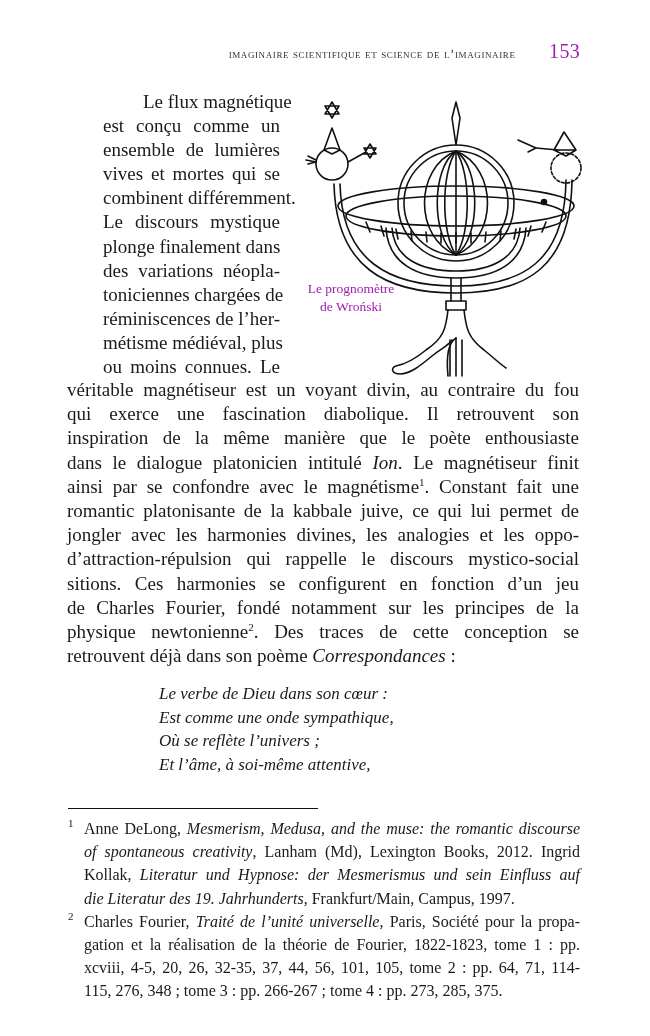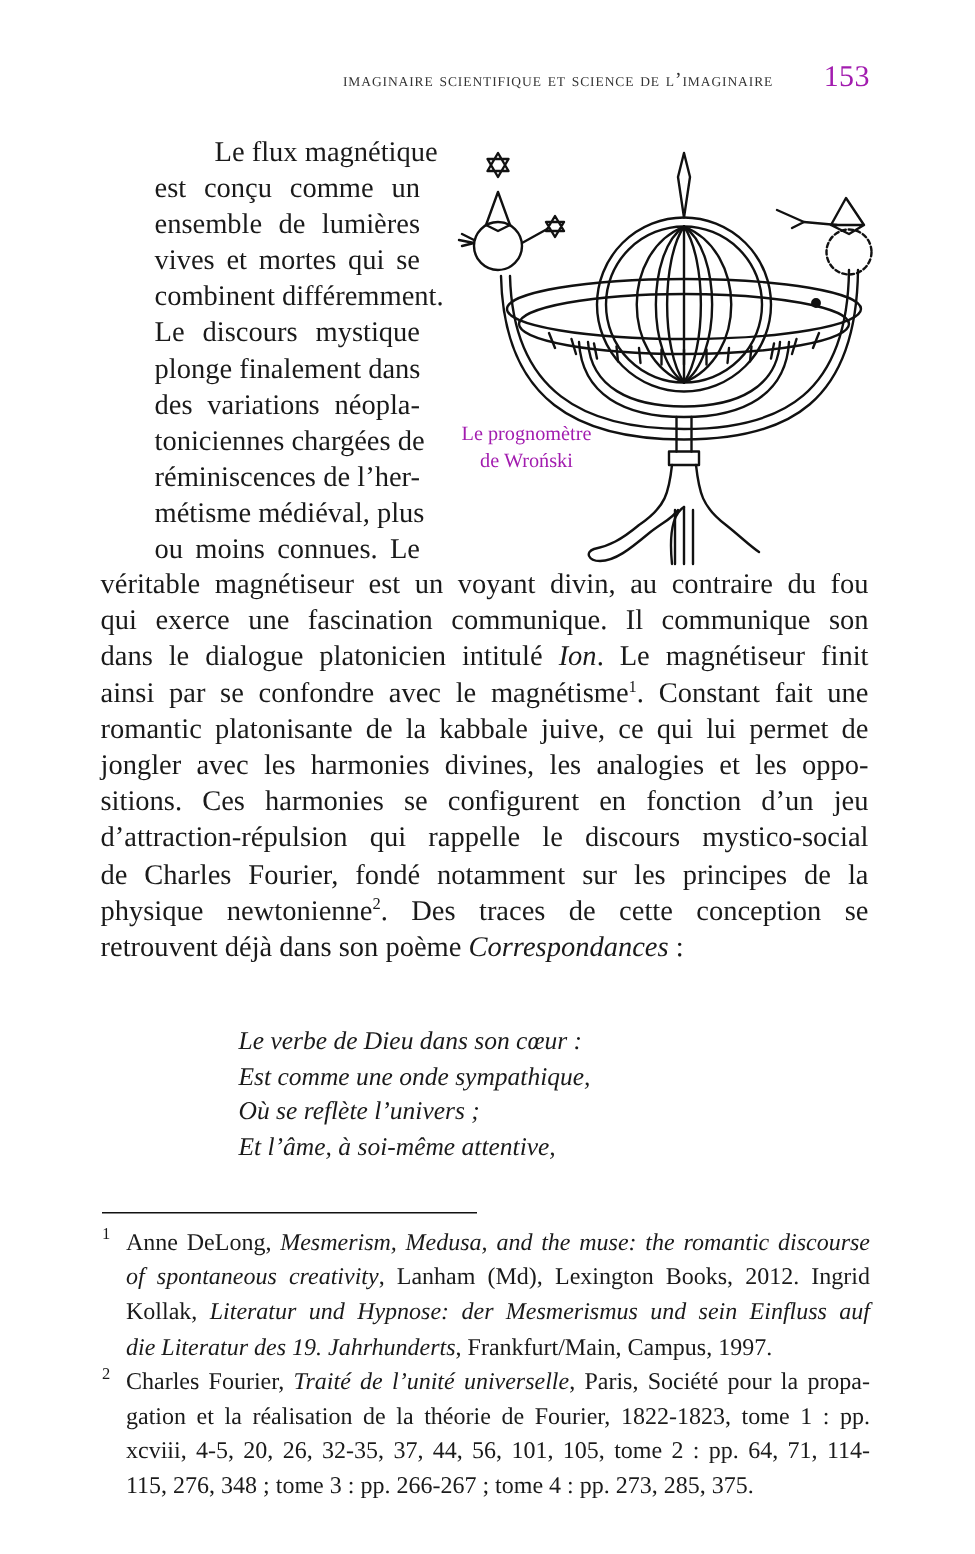--- a/index.html
+++ b/index.html
@@ -107,27 +107,28 @@
   </svg>
   <text></text>
   <div class="caption">
     <div>Le prognomètre</div>
     <div>de Wroński</div>
   </div>
 </div>
 
 <div class="body-text">
   <span class="line">véritable magnétiseur est un voyant divin, au contraire du fou</span>
-  <span class="line">qui exerce une fascination communique. Il communique son</span>
+  <span class="line">qui exerce une fascination diabolique. Il retrouvent son</span>
+  <span class="line">inspiration de la même manière que le poète enthousiaste</span>
   <span class="line"><span>dans le dialogue platonicien intitulé </span><i>Ion</i><span>. Le magnétiseur finit</span></span>
   <span class="line"><span>ainsi par se confondre avec le magnétisme</span><sup>1</sup><span>. Constant fait une</span></span>
   <span class="line">romantic platonisante de la kabbale juive, ce qui lui permet de</span>
   <span class="line">jongler avec les harmonies divines, les analogies et les oppo-</span>
+  <span class="line">d’attraction-répulsion qui rappelle le discours mystico-social</span>
   <span class="line">sitions. Ces harmonies se configurent en fonction d’un jeu</span>
-  <span class="line">d’attraction-répulsion qui rappelle le discours mystico-social</span>
   <span class="line">de Charles Fourier, fondé notamment sur les principes de la</span>
   <span class="line"><span>physique newtonienne</span><sup>2</sup><span>. Des traces de cette conception se</span></span>
   <span class="line last"><span>retrouvent déjà dans son poème </span><i>Correspondances</i><span> :</span></span>
 </div>
 
 <div class="poem">
   <div>Le verbe de Dieu dans son cœur :</div>
   <div>Est comme une onde sympathique,</div>
   <div>Où se reflète l’univers ;</div>
   <div>Et l’âme, à soi-même attentive,</div>

